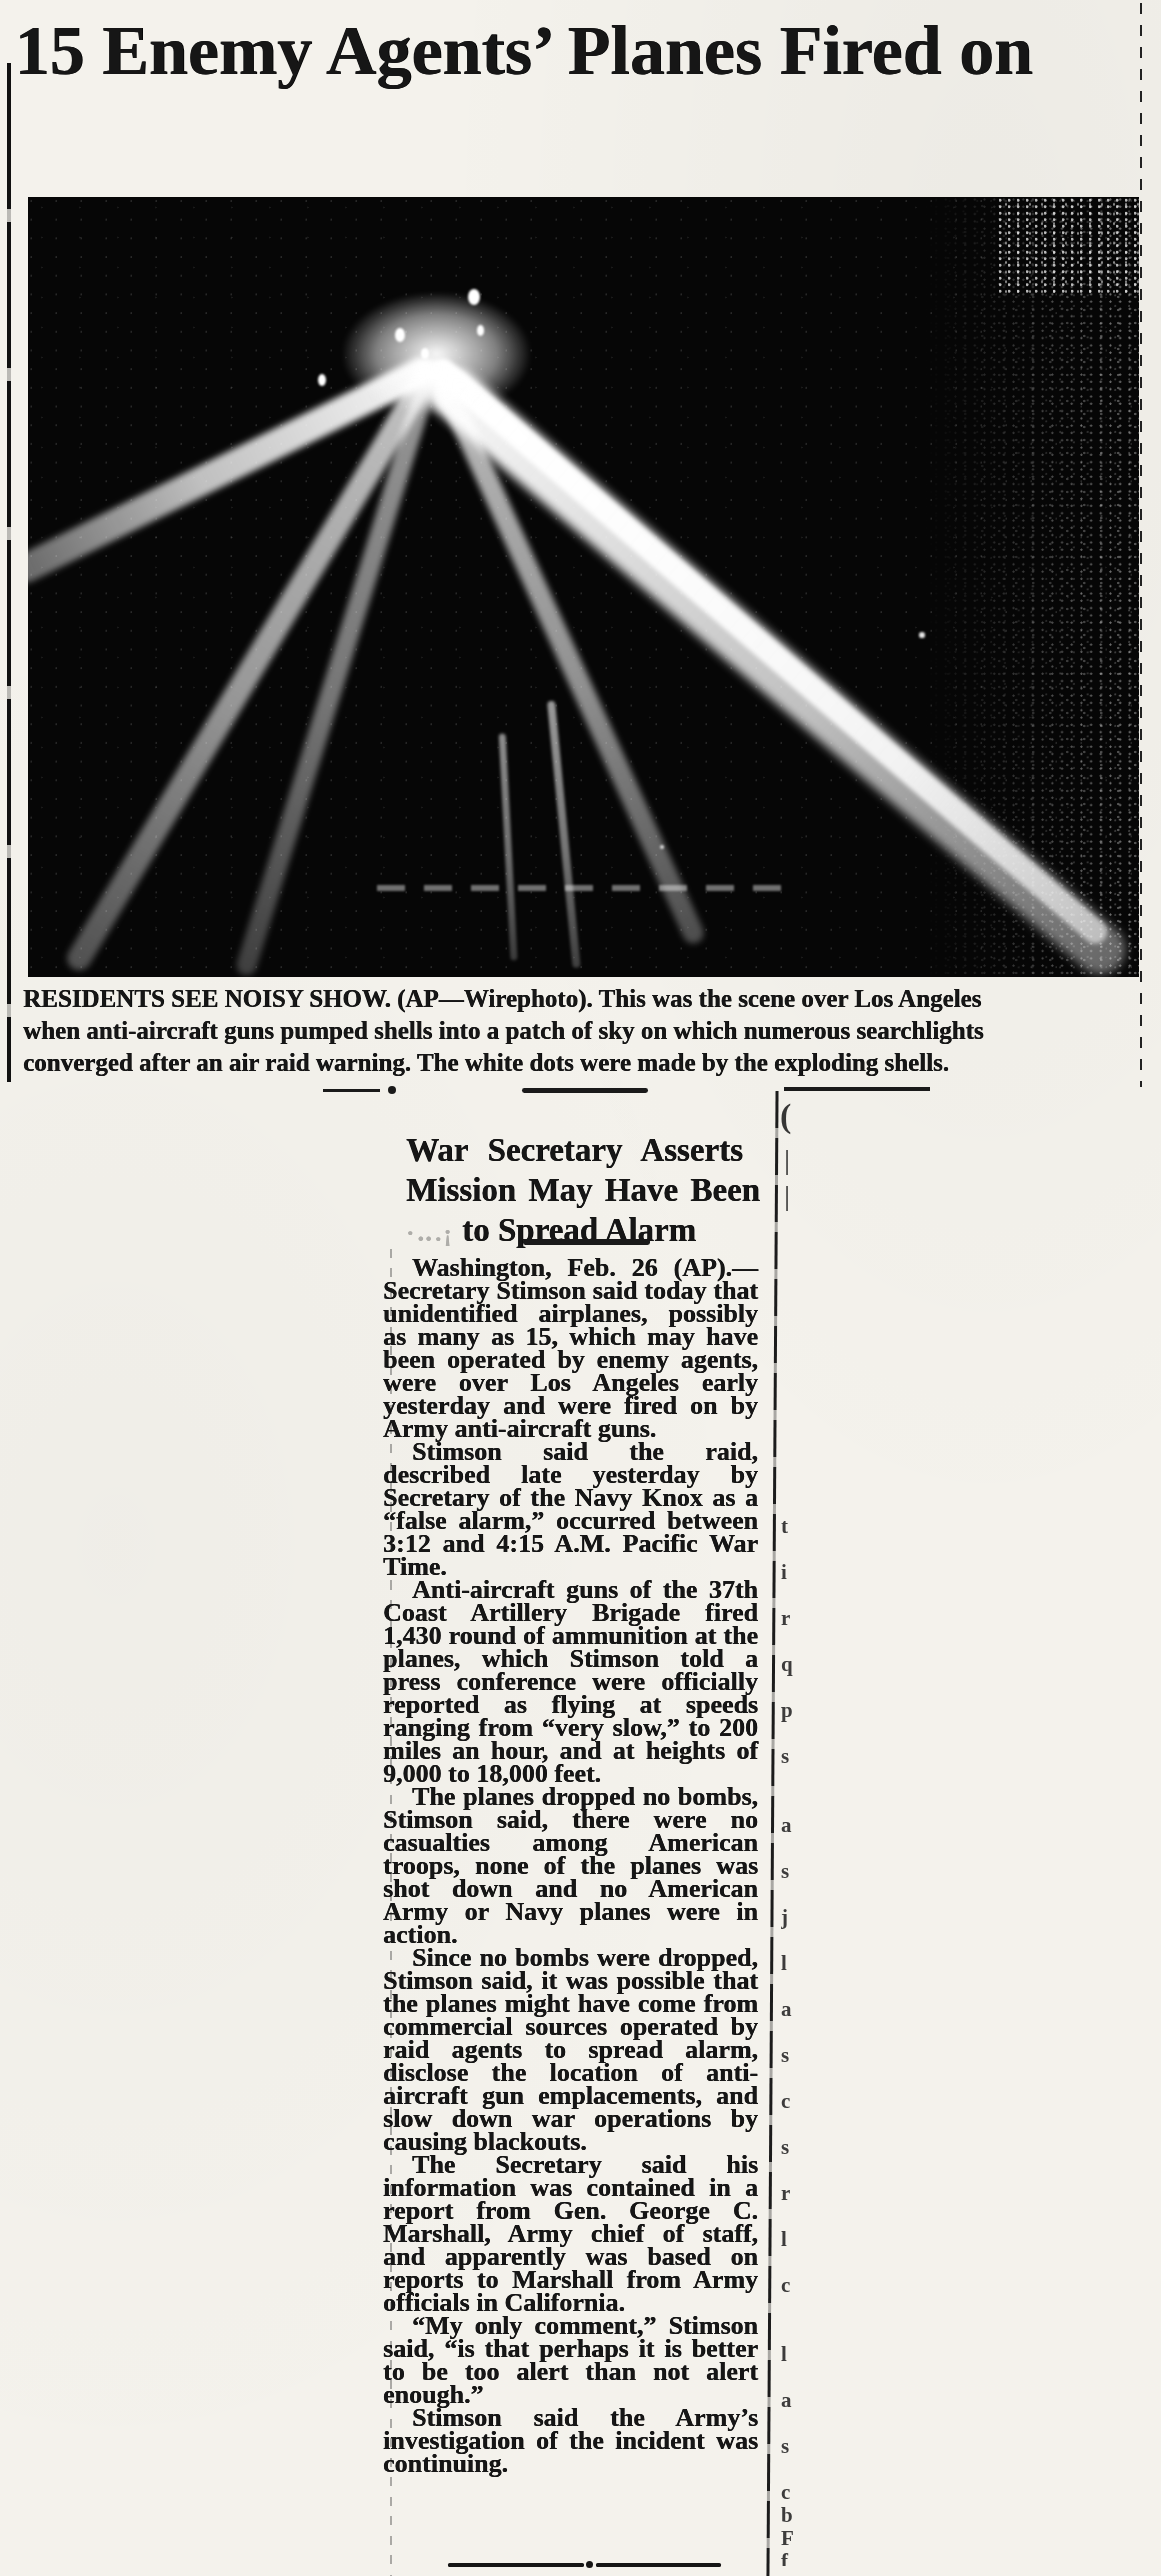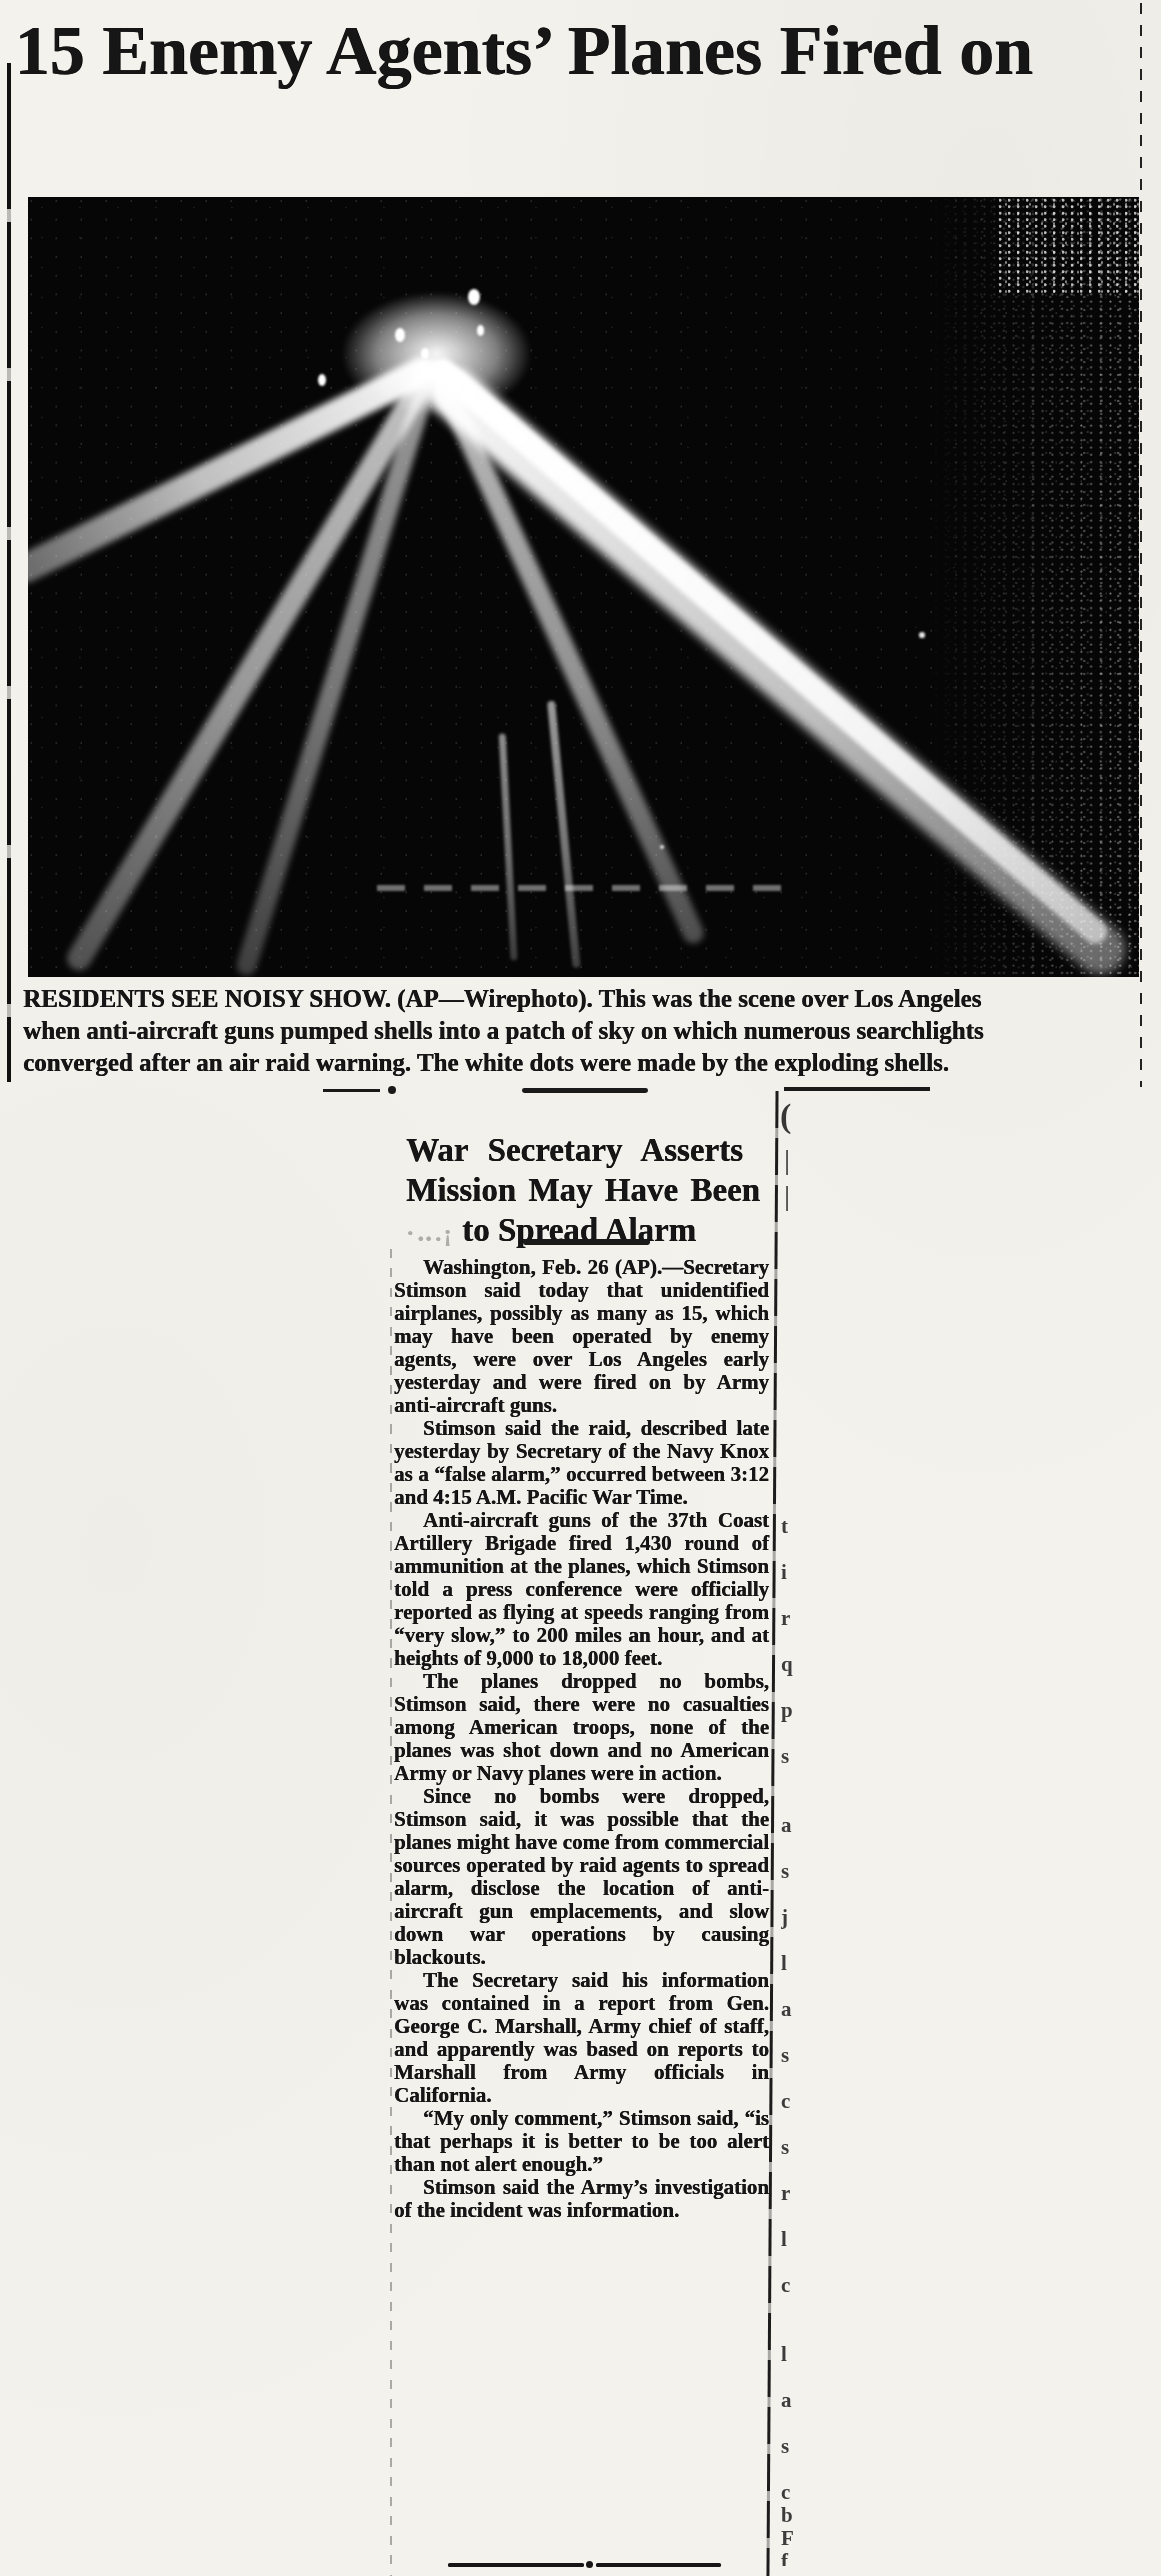--- a/index.html
+++ b/index.html
@@ -104,22 +104,22 @@
   
   .subhead{
     position:absolute; left:406px; top:1130px; width:373px;
     font-weight:bold; font-size:33px; line-height:40px; text-shadow:0.4px 0 0 #000;
   }
   .subhead .s1{word-spacing:11.4px;}
   .subhead .s2{word-spacing:4px;}
   .subhead .faded{opacity:.3; letter-spacing:2.4px; font-size:24px;}
   
   .body-col{
-    position:absolute; left:394px; top:1256px; width:375px;
-    font-weight:bold; font-size:21px; line-height:23px;
+    position:absolute; left:383px; top:1256px; width:375px;
+    font-weight:bold; font-size:26px; line-height:23px;
     text-align:justify; text-shadow:0.3px 0 0 #000;
   }
   .body-col p{margin:0; text-indent:29px;}
   
   .col-rule-left{
     position:absolute; left:390px; top:1249px; width:2.4px; height:1327px; opacity:.35;
     background:repeating-linear-gradient(180deg,#222 0 9px, transparent 9px 19.5px);
   }
   .col-rule-right{
     position:absolute; left:771px; top:1091px; width:3.2px; height:1485px;
@@ -200,21 +200,21 @@
   <div class="col-rule-right"></div>
 
   <div class="body-col">
     <p>Washington, Feb. 26 (AP).—Secretary Stimson said today that unidentified airplanes, possibly as many as 15, which may have been operated by enemy agents, were over Los Angeles early yesterday and were fired on by Army anti-aircraft guns.</p>
     <p>Stimson said the raid, described late yesterday by Secretary of the Navy Knox as a “false alarm,” occurred between 3:12 and 4:15 A.M. Pacific War Time.</p>
     <p>Anti-aircraft guns of the 37th Coast Artillery Brigade fired 1,430 round of ammunition at the planes, which Stimson told a press conference were officially reported as flying at speeds ranging from “very slow,” to 200 miles an hour, and at heights of 9,000 to 18,000 feet.</p>
     <p>The planes dropped no bombs, Stimson said, there were no casualties among American troops, none of the planes was shot down and no American Army or Navy planes were in action.</p>
     <p>Since no bombs were dropped, Stimson said, it was possible that the planes might have come from commercial sources operated by raid agents to spread alarm, disclose the location of anti-aircraft gun emplacements, and slow down war operations by causing blackouts.</p>
     <p>The Secretary said his information was contained in a report from Gen. George C. Marshall, Army chief of staff, and apparently was based on reports to Marshall from Army officials in California.</p>
     <p>“My only comment,” Stimson said, “is that perhaps it is better to be too alert than not alert enough.”</p>
-    <p>Stimson said the Army’s investigation of the incident was information.</p>
+    <p>Stimson said the Army’s investigation of the incident was continuing.</p>
   </div>
 
   <div class="frag-paren">(</div>
   <div class="frag-bars">|<br>|</div>
   <div class="frag-col">
       <div class="frag-line"></div>
       <div class="frag-line"></div>
       <div class="frag-line"></div>
       <div class="frag-line"></div>
       <div class="frag-line"></div>

